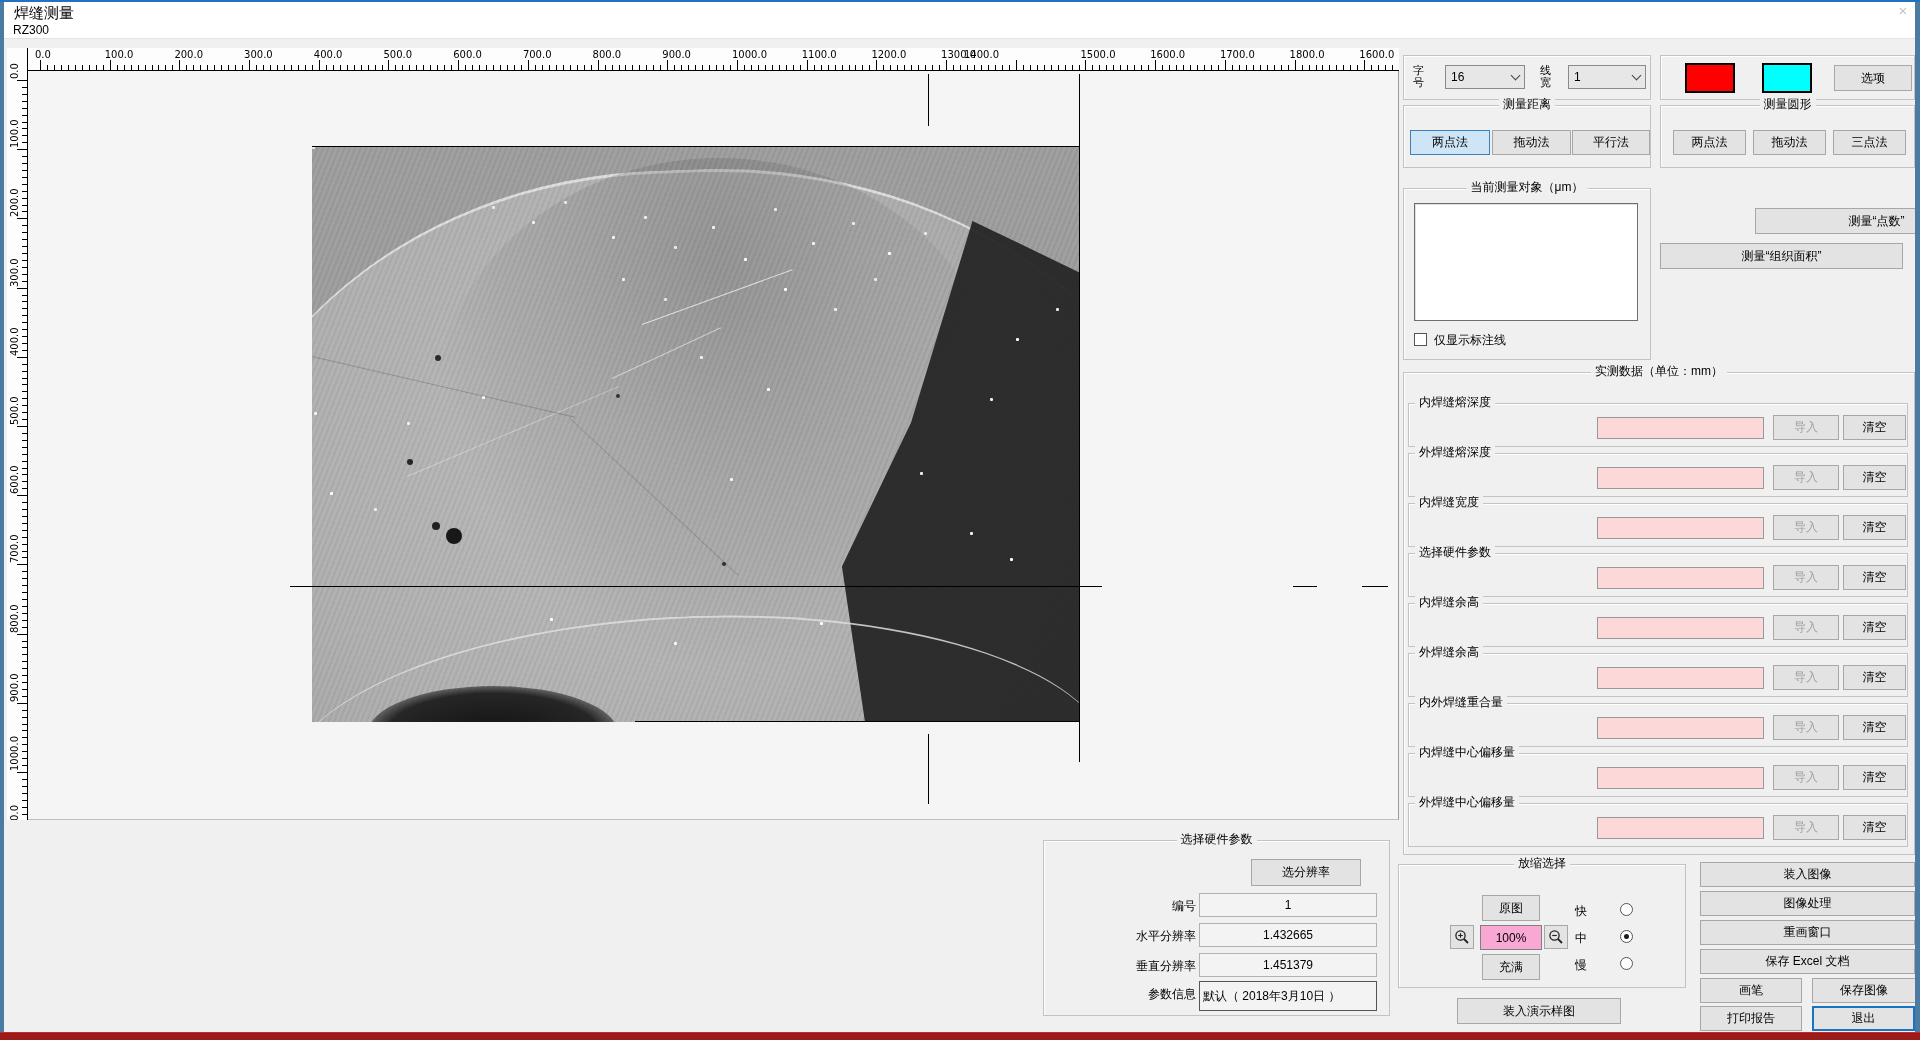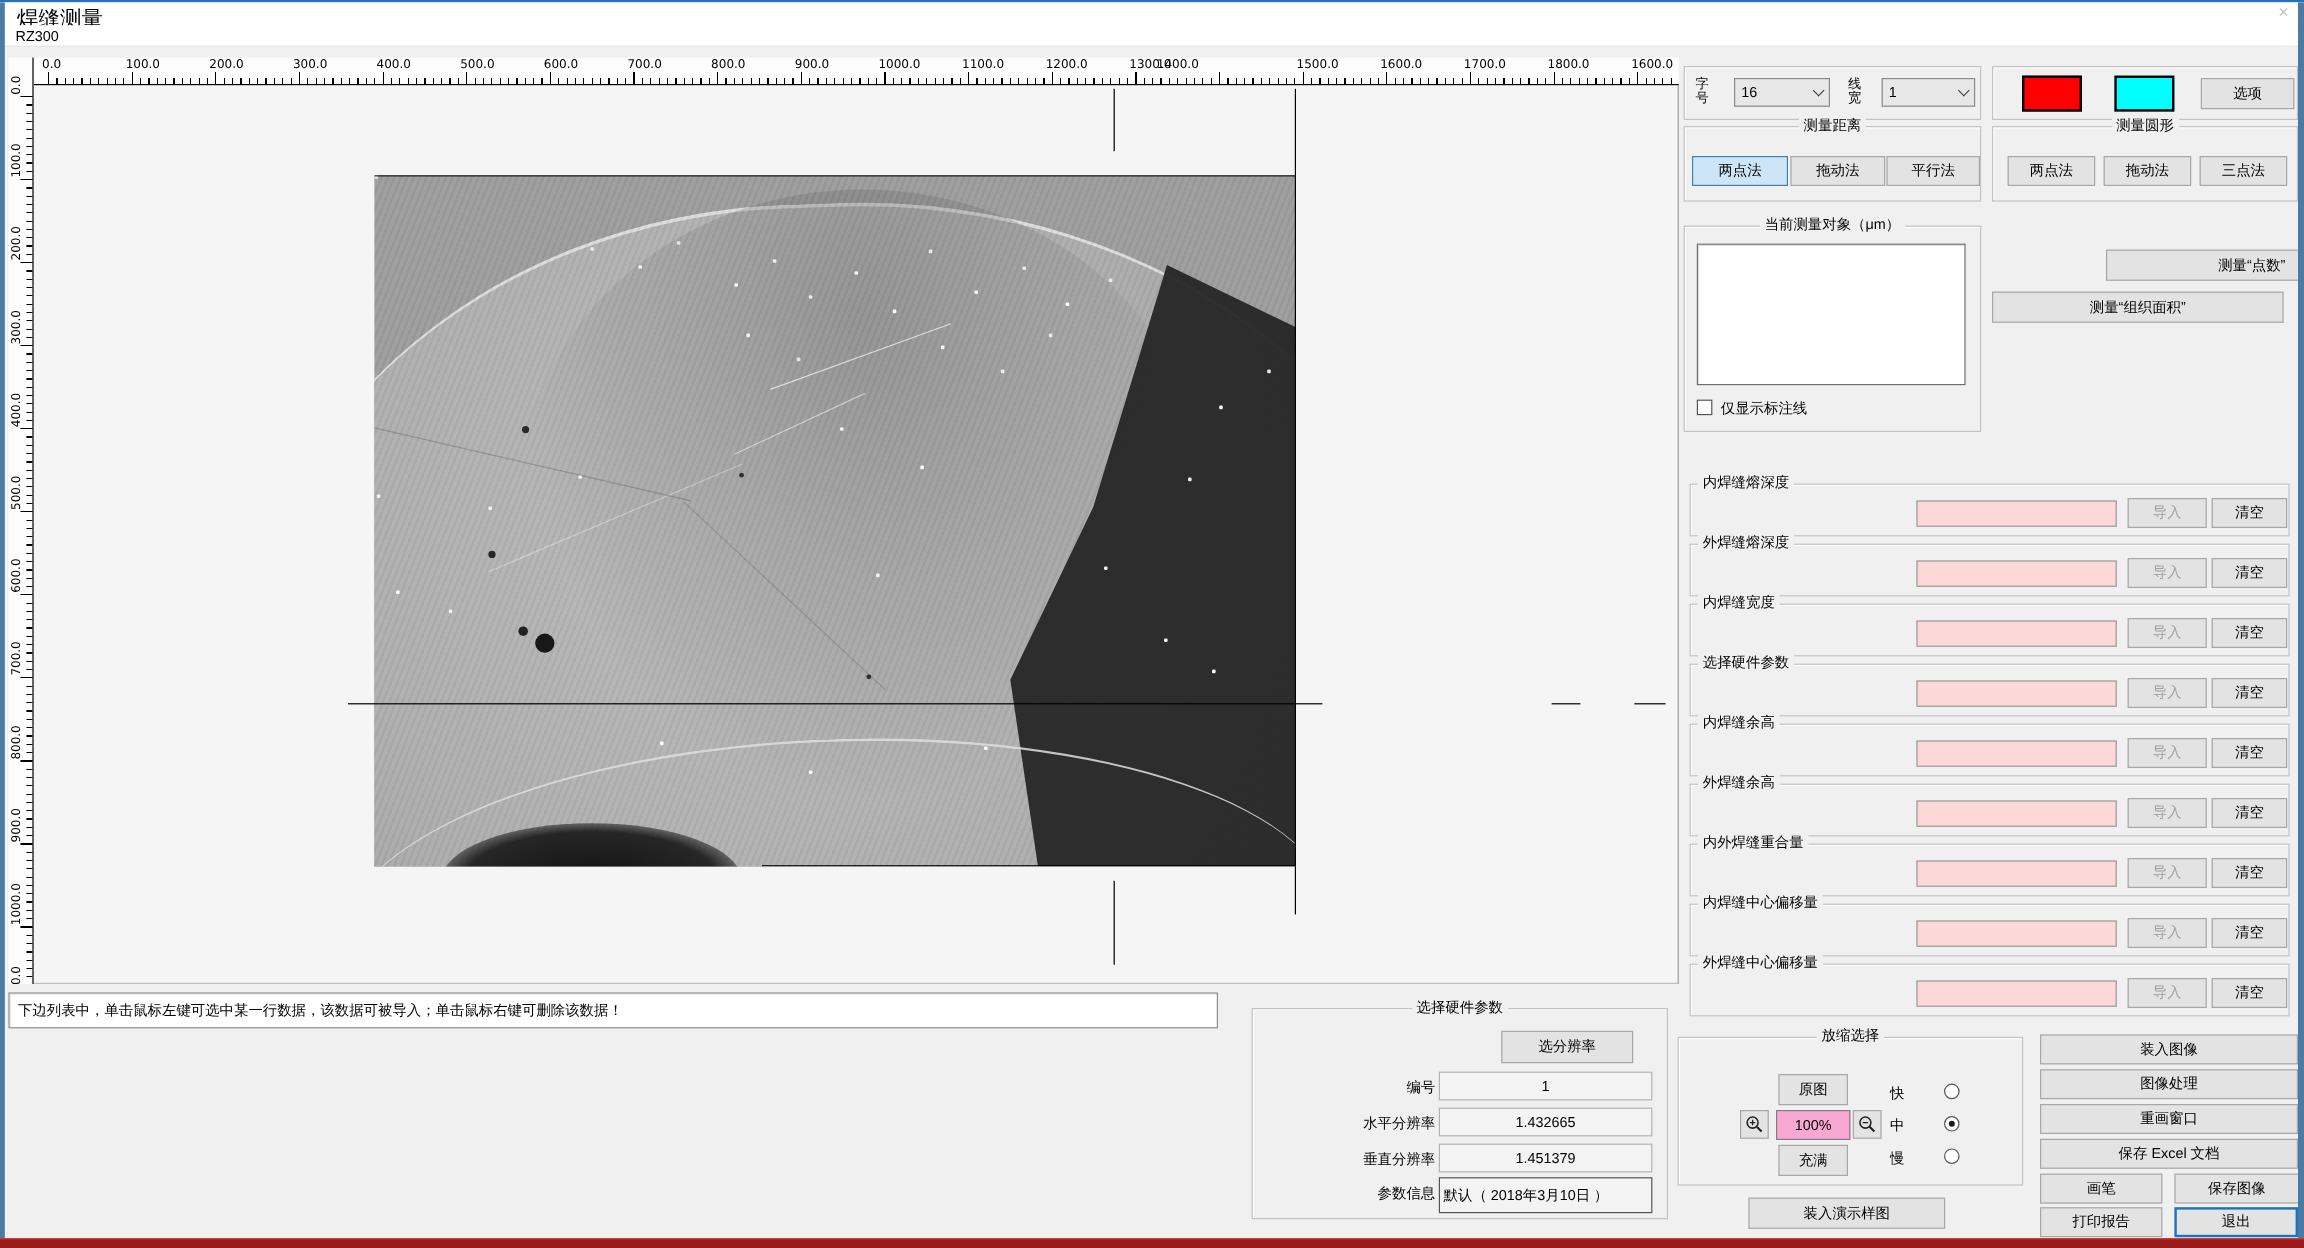--- a/index.html
+++ b/index.html
@@ -4,21 +4,21 @@
 <style>
   * { margin:0; padding:0; box-sizing:border-box; }
   html,body { width:1920px; height:1040px; overflow:hidden; background:#6b6b6b; }
   #app { position:relative; width:1920px; height:1040px; background:#f0f0f0;
          font-family:"Liberation Sans","DejaVu Sans",sans-serif; font-size:12px; color:#000; }
   .abs { position:absolute; }
 
   
   #topline { left:0; top:0; width:1920px; height:2px; background:#2173bd; }
   #titlebar { left:0; top:2px; width:1920px; height:19px; background:#fff; }
-  #titletext { left:14px; top:4px; font-size:18px; }
+  #titletext { left:14px; top:4px; font-size:15px; }
   #closex { left:1890px; top:2px; width:26px; height:18px; color:#c3c3c3; font-size:15px; text-align:center; line-height:17px; }
   #menubar { left:0; top:21px; width:1920px; height:18px; background:#fff; border-bottom:1px solid #e3e3e3; }
   #menuitem { left:13px; top:23px; font-size:12px; }
   #leftedge { left:0; top:2px; width:4px; height:1030px; background:#4b7ba3; }
   #rightedge { left:1915px; top:2px; width:5px; height:1030px; background:#4b7ba3; }
   #redbar { left:0; top:1032px; width:1920px; height:8px; background:#9b1b1b; border-top:1px solid #c42a2a; }
 
   
   #canvas { left:28px; top:71px; width:1371px; height:749px; background:#f5f5f5; border-right:1px solid #9a9a9a; border-bottom:1px solid #bdbdbd; }
   #ruler-top { left:28px; top:48px; width:1371px; height:23px; background:#fdfdfd; border-bottom:1px solid #000; overflow:hidden;
@@ -229,20 +229,23 @@
   <div class="group" style="left:1403px;top:188px;width:248px;height:172px">
     <span class="legend center">当前测量对象（μm）</span>
     <div class="listbox" style="left:10px;top:14px;width:224px;height:118px"></div>
     <div class="checkbox" style="left:10px;top:144px"></div>
     <div class="lbl" style="left:30px;top:143px">仅显示标注线</div>
   </div>
 
   <div class="btn" style="left:1755px;top:208px;width:243px;height:26px">测量“点数”</div>
   <div class="btn" style="left:1660px;top:243px;width:243px;height:26px">测量“组织面积”</div>
 
+  <div class="group" style="left:1403px;top:372px;width:512px;height:483px">
+    <span class="legend center">实测数据（单位：mm）</span>
+  </div>
   <div id="mrows">
       <div class="group mrow" style="top: 403px;">
         <div class="legend" style="left: 6px;">内焊缝熔深度</div>
         <div class="pinput" style="left: 188px; top: 13px; width: 167px; height: 22px; position: absolute;"></div>
         <div class="btn disabled imp">导入</div>
         <div class="btn clr">清空</div>
       </div>
       <div class="group mrow" style="top: 453px;">
         <div class="legend" style="left: 6px;">外焊缝熔深度</div>
         <div class="pinput" style="left: 188px; top: 13px; width: 167px; height: 22px; position: absolute;"></div>
@@ -286,23 +289,20 @@
         <div class="btn clr">清空</div>
       </div>
       <div class="group mrow" style="top: 803px;">
         <div class="legend" style="left: 6px;">外焊缝中心偏移量</div>
         <div class="pinput" style="left: 188px; top: 13px; width: 167px; height: 22px; position: absolute;"></div>
         <div class="btn disabled imp">导入</div>
         <div class="btn clr">清空</div>
       </div>
     </div>
 
-  <div class="abs" id="infobar">
-    <span>下边列表中，单击鼠标左键可选中某一行数据，该数据可被导入；单击鼠标右键可删除该数据！</span>
-  </div>
 
   <div class="group" style="left:1043px;top:840px;width:347px;height:176px">
     <span class="legend center">选择硬件参数</span>
     <div class="btn" style="left:207px;top:18px;width:110px;height:27px">选分辨率</div>
     <div id="hw-rows">
         <div class="lbl" style="left: 8px; top: 57px; width: 144px; text-align: right; position: absolute;">编号</div>
         <div class="field" style="left: 155px; top: 52px; width: 178px; height: 24px; position: absolute;">1</div>
         <div class="lbl" style="left: 8px; top: 87px; width: 144px; text-align: right; position: absolute;">水平分辨率</div>
         <div class="field" style="left: 155px; top: 82px; width: 178px; height: 24px; position: absolute;">1.432665</div>
         <div class="lbl" style="left: 8px; top: 117px; width: 144px; text-align: right; position: absolute;">垂直分辨率</div>

